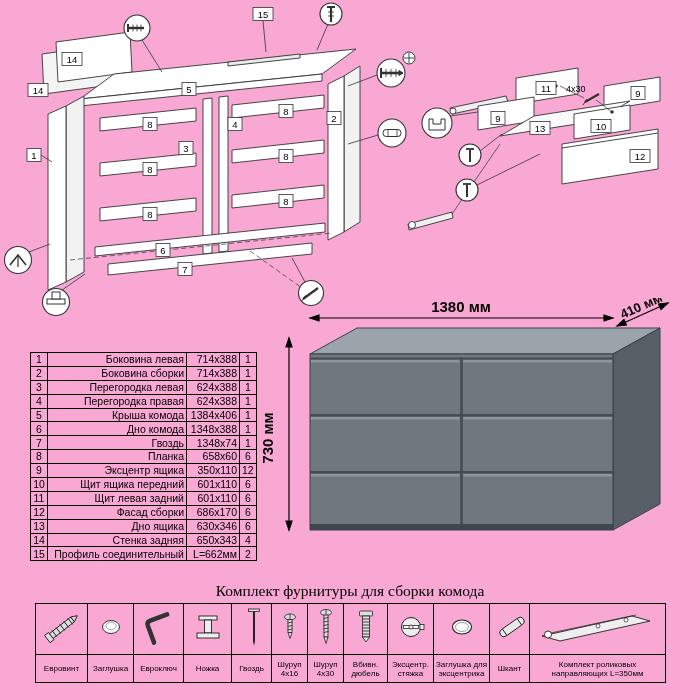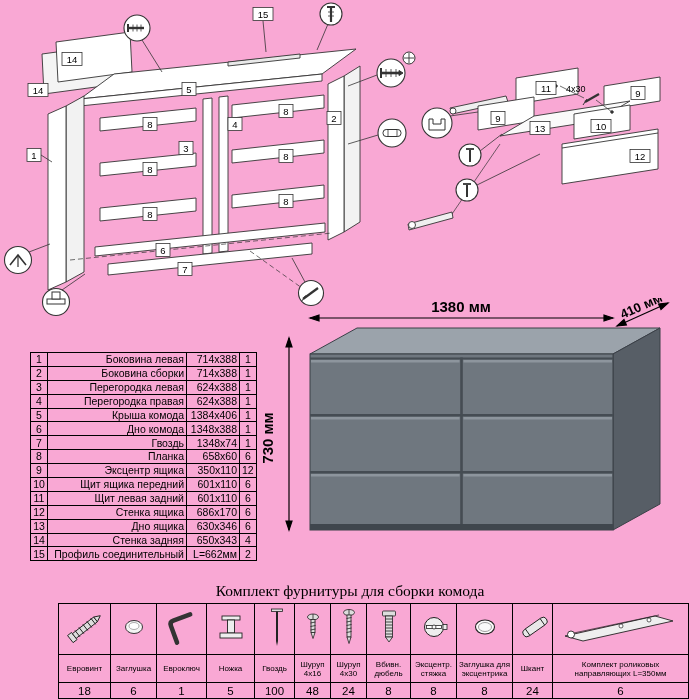--- a/index.html
+++ b/index.html
@@ -12,21 +12,21 @@
   .plabel text{font-size:9.5px;text-anchor:middle;fill:#000;}
   .note-text{font-size:9px;fill:#000;}
   .parts{position:absolute;left:30px;top:352px;border-collapse:collapse;font-size:10.5px;}
   .parts td{border:1px solid #000;height:12.9px;padding:0 2px;line-height:1;white-space:nowrap;}
   .c-num{width:12px;text-align:center;}
   .c-name{width:134px;text-align:right;}
   .c-size{width:48px;text-align:right;}
   .c-qty{width:10px;text-align:center;}
   .hw-title{position:absolute;left:0;top:582px;width:700px;text-align:center;
             font-family:"Liberation Serif",serif;font-size:15.5px;}
-  .hw{position:absolute;left:35px;top:603px;width:630px;border-collapse:collapse;table-layout:fixed;margin-left:23px;}
+  .hw{position:absolute;left:35px;top:603px;width:630px;border-collapse:collapse;table-layout:fixed;}
   .hw td{border:1px solid #000;text-align:center;vertical-align:middle;padding:0;overflow:hidden;}
   .hw-icons td{height:48px;}
   .hw-names td{height:25px;font-size:8px;line-height:9px;padding:1px;}
   .hw-qty td{height:15px;font-size:11.5px;}
 </style>
 </head>
 <body>
 
 <div class="page">
 
@@ -329,21 +329,21 @@
           <td class="c-qty">6</td>
         </tr>
       <tr>
           <td class="c-num">11</td>
           <td class="c-name">Щит левая задний</td>
           <td class="c-size">601x110</td>
           <td class="c-qty">6</td>
         </tr>
       <tr>
           <td class="c-num">12</td>
-          <td class="c-name">Стенка ящика</td>
+          <td class="c-name">Фасад сборки</td>
           <td class="c-size">686x170</td>
           <td class="c-qty">6</td>
         </tr>
       <tr>
           <td class="c-num">13</td>
           <td class="c-name">Дно ящика</td>
           <td class="c-size">630x346</td>
           <td class="c-qty">6</td>
         </tr>
       <tr>
@@ -545,29 +545,15 @@
         <td>Ножка</td>
         <td>Гвоздь</td>
         <td>Шуруп 4х16</td>
         <td>Шуруп 4х30</td>
         <td>Вбивн. дюбель</td>
         <td>Эксцентр. стяжка</td>
         <td>Заглушка для эксцентрика</td>
         <td>Шкант</td>
         <td>Комплект роликовых направляющих L=350мм</td>
       </tr>
-      <tr class="hw-qty">
-        <td>18</td>
-        <td>6</td>
-        <td>1</td>
-        <td>5</td>
-        <td>100</td>
-        <td>48</td>
-        <td>24</td>
-        <td>8</td>
-        <td>8</td>
-        <td>8</td>
-        <td>24</td>
-        <td>6</td>
-      </tr>
     </tbody>
   </table>
 </div>
 
 </body></html>

